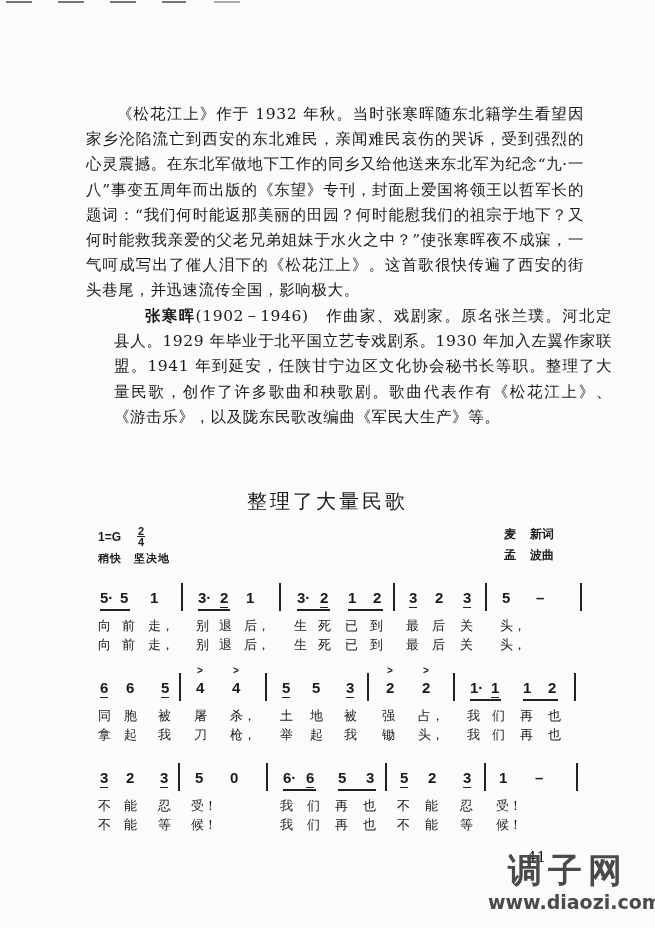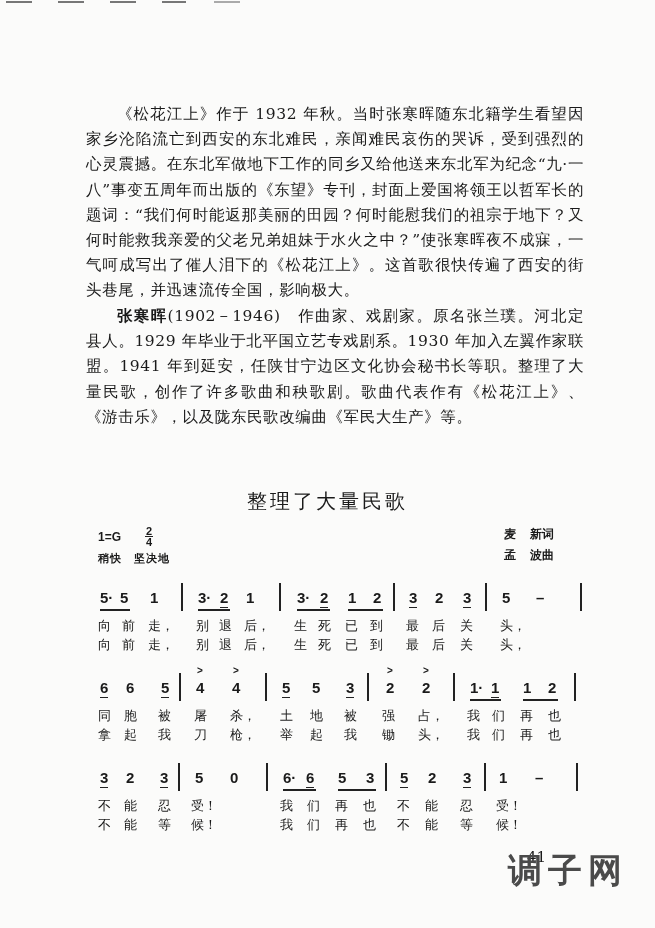--- a/index.html
+++ b/index.html
@@ -7,24 +7,24 @@
     width:655px; height:928px; position:relative; overflow:hidden;
     background:#fbfbfa;
     font-family:"DejaVu Serif", "Liberation Serif", serif;
     color:#1a1a1a;
   }
   .top-marks { position:absolute; top:0; left:0; width:655px; height:6px; }
   .top-marks span { position:absolute; top:1px; height:2px; background:#777; }
   .prose { position:absolute; left:86px; width:498px; font-size:15.5px; line-height:25.2px; letter-spacing:0.6px; }
   .prose p { margin:0; text-indent:2em; text-align:justify; }
   .p1 { top:102px; }
-  .p2 { top:304px; }
+  .p2 { top:304px;margin-left:28px; }
   .bold-name { font-family:"DejaVu Sans", sans-serif; font-weight:bold; }
   .song-title { position:absolute; top:488px; left:0; width:655px; text-align:center; font-size:20px; letter-spacing:3px; font-family:"DejaVu Sans", sans-serif; }
-  .key { position:absolute; top:526px; left:98px; font-family:"Liberation Sans", sans-serif; font-weight:bold; font-size:12px; display:flex; align-items:center; gap:24px; }
+  .key { position:absolute; top:526px; left:98px; font-family:"Liberation Sans", sans-serif; font-weight:bold; font-size:12px; display:flex; align-items:center; gap:16px; }
   .frac { display:inline-flex; flex-direction:column; align-items:center; line-height:10px; font-size:11px; }
   .frac .bar { width:8px; height:1px; background:#222; }
   .tempo { position:absolute; top:551px; left:98px; font-family:"DejaVu Sans", sans-serif; font-weight:bold; font-size:11px; letter-spacing:1px; }
   .credits { position:absolute; top:524px; left:504px; font-family:"DejaVu Sans", sans-serif; font-weight:bold; font-size:12px; line-height:21px; }
   .credits div span { display:inline-block; width:26px; }
   .score-row { position:absolute; left:98px; width:490px; height:80px; }
   .notes { position:absolute; top:0; left:0; width:100%; height:28px; font-family:"Liberation Sans", sans-serif; font-weight:bold; font-size:15px; }
   .n { position:absolute; top:6px; }
   .n.u::after { content:""; position:absolute; left:0; right:0; bottom:-2px; height:1.5px; background:#222; }
   .beam { position:absolute; height:1.5px; background:#222; top:26px; }
@@ -235,13 +235,14 @@
   <span class="lyric l2" style="left:299px">不</span>
   <span class="lyric l2" style="left:327px">能</span>
   <span class="lyric l2" style="left:362px">等</span>
   <span class="lyric l2" style="left:398px">候！</span>
 </div>
 
 <div class="page-num">41</div>
 
 <div class="watermark">
   <div class="wm-cn">调子网</div>
+  <div class="wm-url">www.diaozi.com</div>
 </div>
 
 </body></html>

